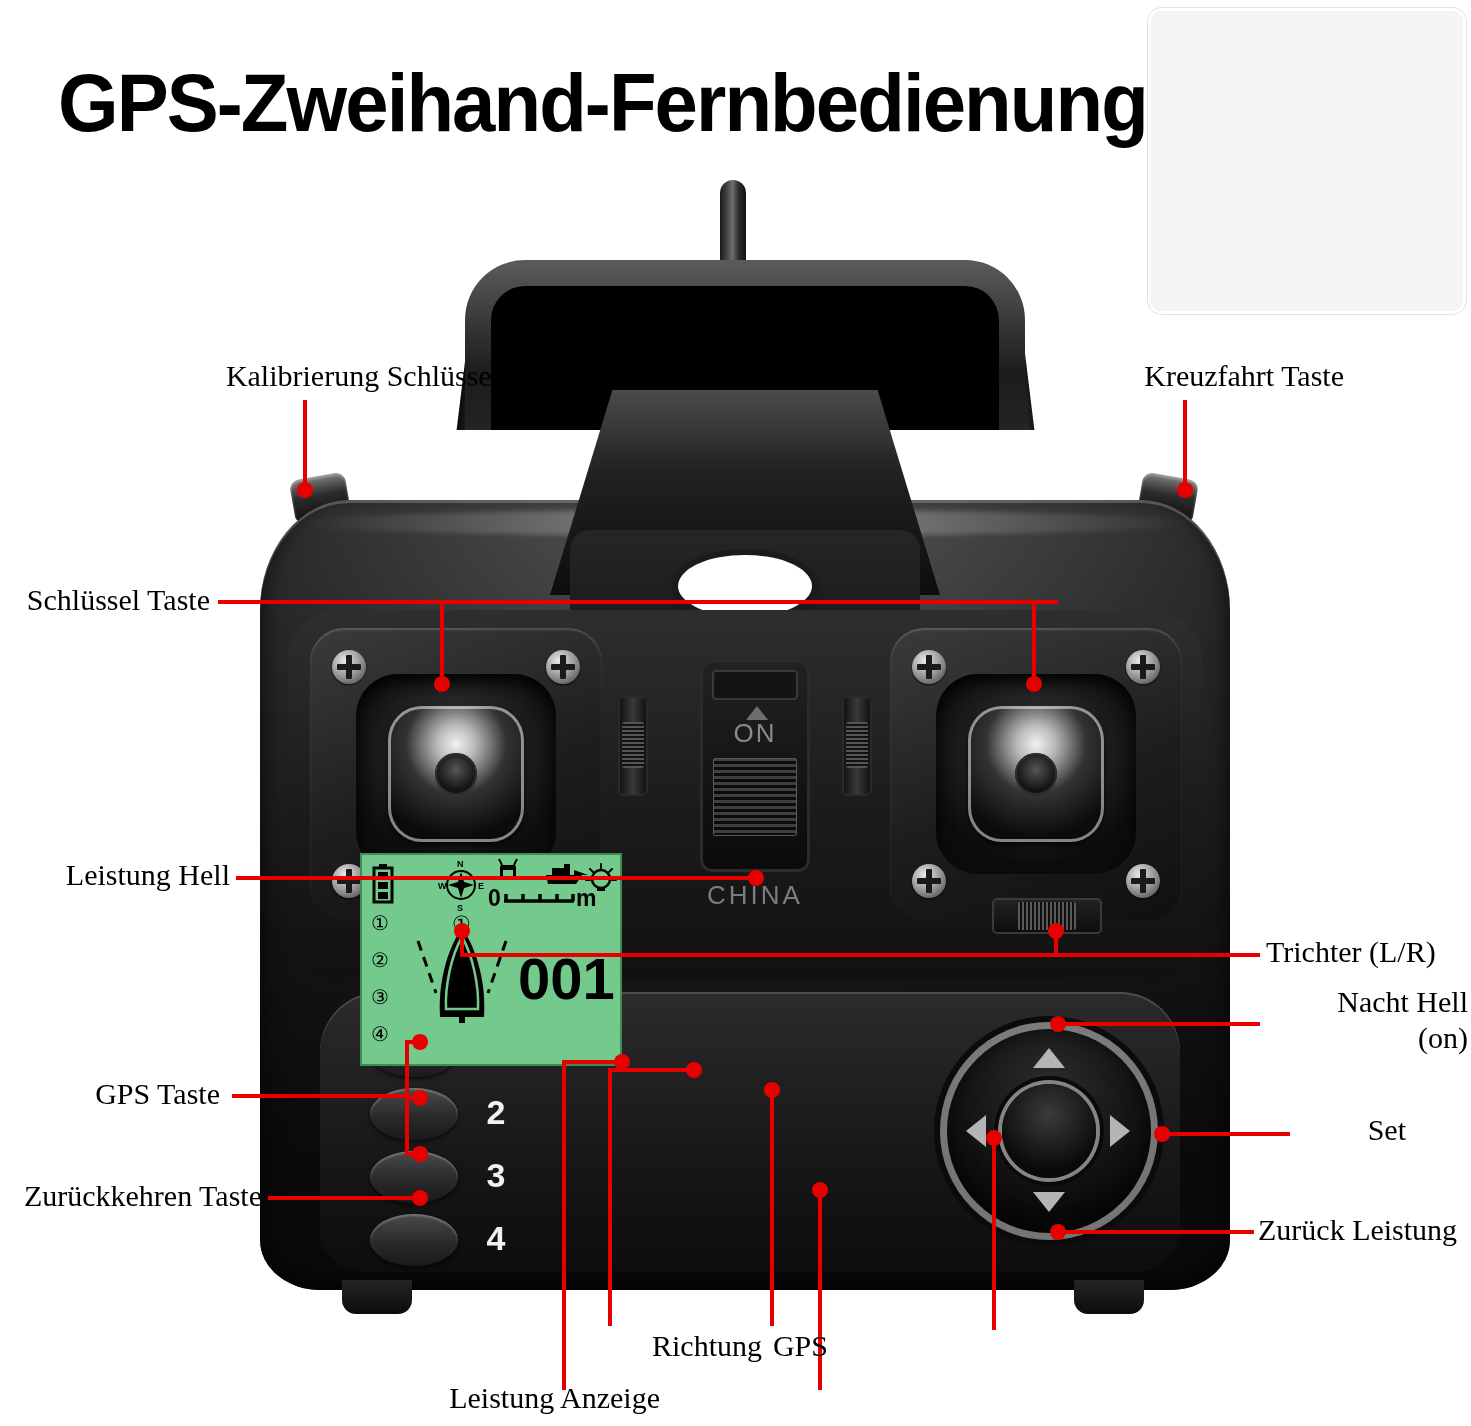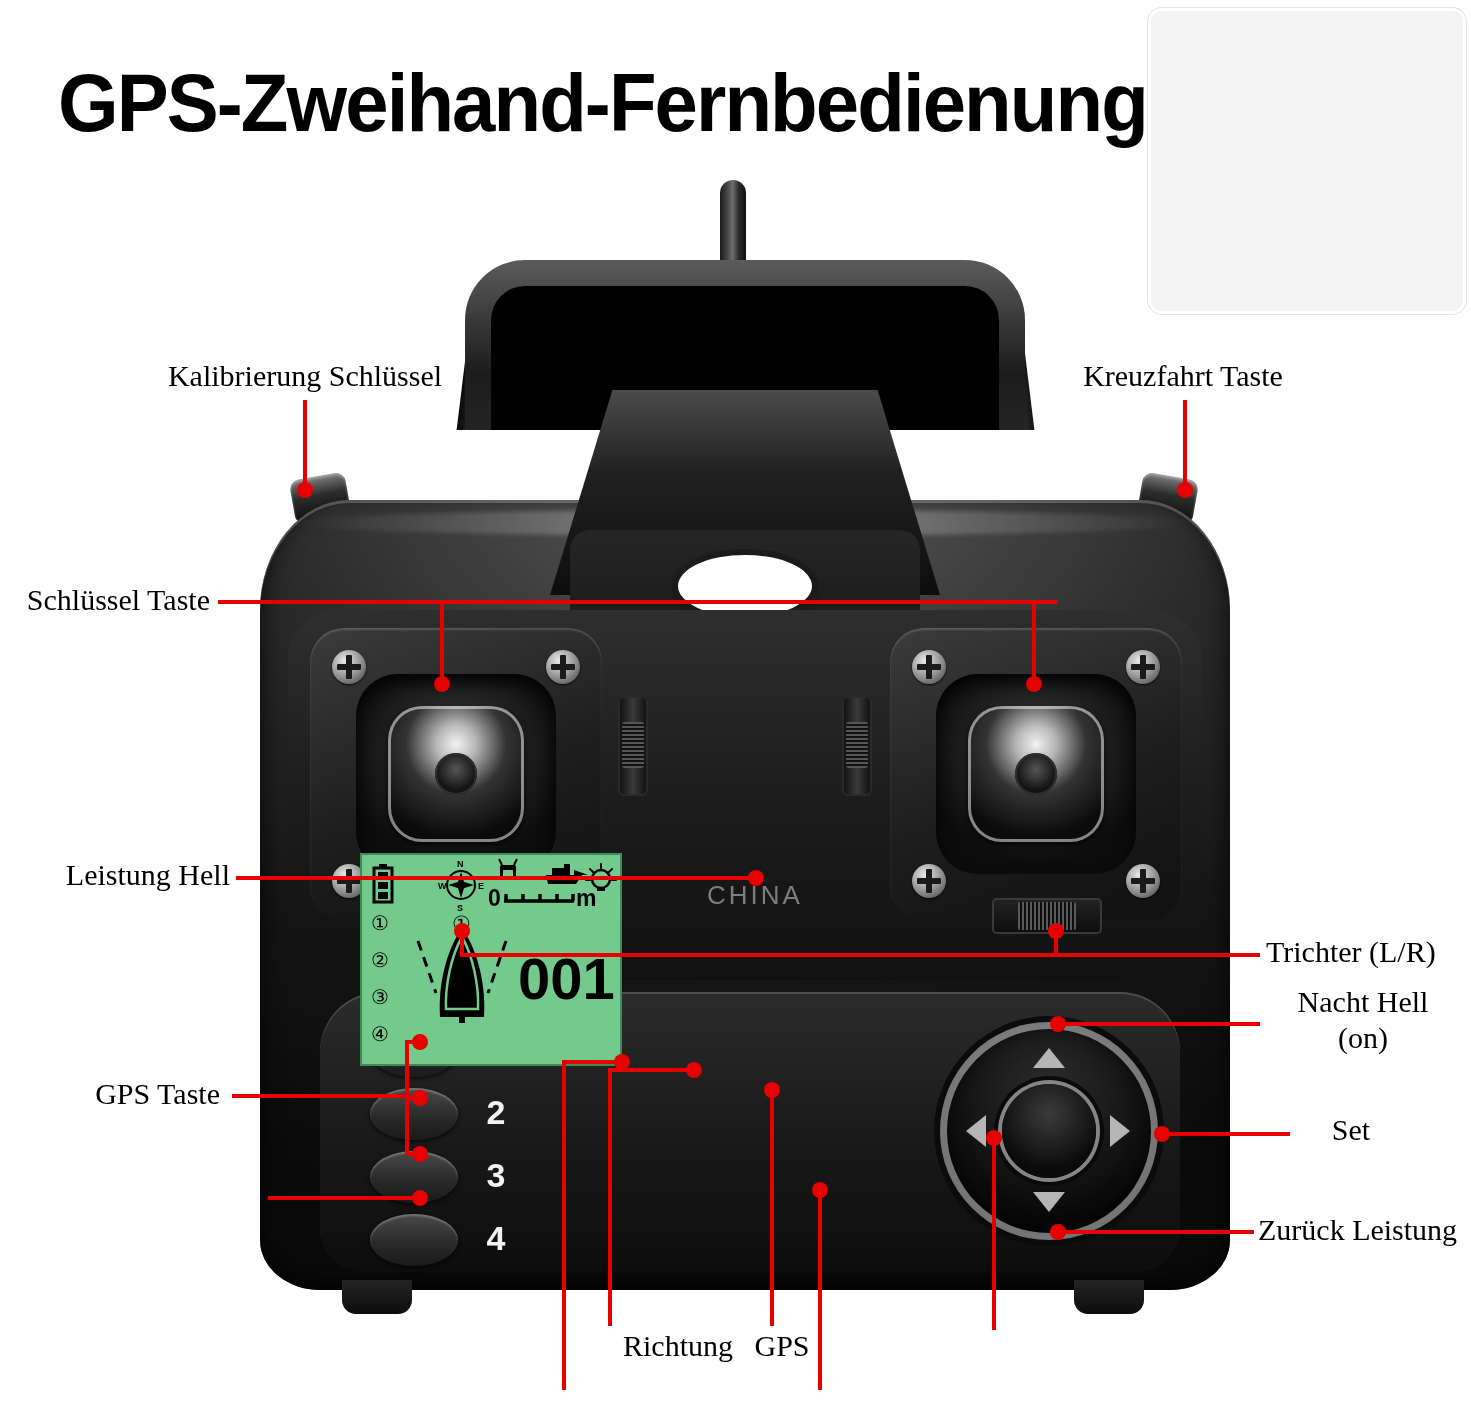--- a/index.html
+++ b/index.html
@@ -15,21 +15,21 @@
 
   
   #thumb{position:absolute;left:1148px;top:8px;width:312px;height:300px;
     background:#f2f2f2;border:3px solid #ffffff;border-radius:14px;
     box-shadow:0 0 0 1px #e2e2e2;overflow:hidden;}
   #thumb .tbg{position:absolute;inset:0;background:#f4f4f4;}
 
   
   .lbl{position:absolute;color:#000;font-family:"Liberation Serif",serif;
        font-size:30px;line-height:36px;white-space:nowrap;}
-  .lbl.c{text-align:center;}
+  .lbl.c{text-align:right;}
   .lbl.r{text-align:right;}
 
   
   .ln{position:absolute;background:#e60000;}
   .lnh{height:4px;}
   .lnv{width:4px;}
   .dot{position:absolute;width:16px;height:16px;border-radius:50%;
        background:#e60000;transform:translate(-50%,-50%);}
 
   
@@ -300,20 +300,26 @@
       <div class="screw" style="left:22px;top:236px"></div>
       <div class="screw" style="left:236px;top:236px"></div>
       <div class="well">
         <div class="stick"></div>
       </div>
     </div>
 
     <div class="vtrim l"></div>
     <div class="vtrim r"></div>
 
+    <div class="pwr">
+      <div class="slot"></div>
+      <div class="tri"></div>
+      <div class="on">ON</div>
+      <div class="grip"></div>
+    </div>
     <div class="pwrlabel">CHINA</div>
 
     <div class="htrim l"></div>
     <div class="htrim r"></div>
 
     <div class="console"></div>
 
     <div class="obtn" style="left:120px;top:845px"></div>
     <div class="obtn" style="left:120px;top:908px"></div>
     <div class="obtn" style="left:120px;top:971px"></div>
@@ -487,23 +493,25 @@
 
   <div class="lbl" style="left:1266px;top:934px">Trichter (L/R)</div>
 
   <div class="lbl c" style="left:1258px;top:984px;width:210px">Nacht Hell</div>
   <div class="lbl c" style="left:1258px;top:1020px;width:210px">(on)</div>
 
   <div class="lbl r" style="left:30px;top:1076px;width:190px">GPS Taste</div>
 
   <div class="lbl c" style="left:1296px;top:1112px;width:110px">Set</div>
 
+  <div class="lbl r" style="left:0px;top:1178px;width:262px">Zurückkehren Taste</div>
 
   <div class="lbl" style="left:1258px;top:1212px">Zurück Leistung</div>
 
   <div class="lbl c" style="left:594px;top:1328px;width:168px">Richtung</div>
 
   <div class="lbl c" style="left:736px;top:1328px;width:92px">GPS</div>
 
 
+  <div class="lbl c" style="left:410px;top:1380px;width:250px">Leistung Anzeige</div>
 
 
 </div>
 
 </body></html>

